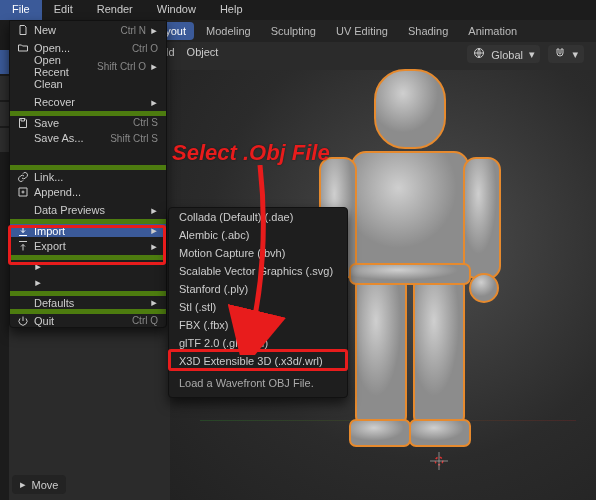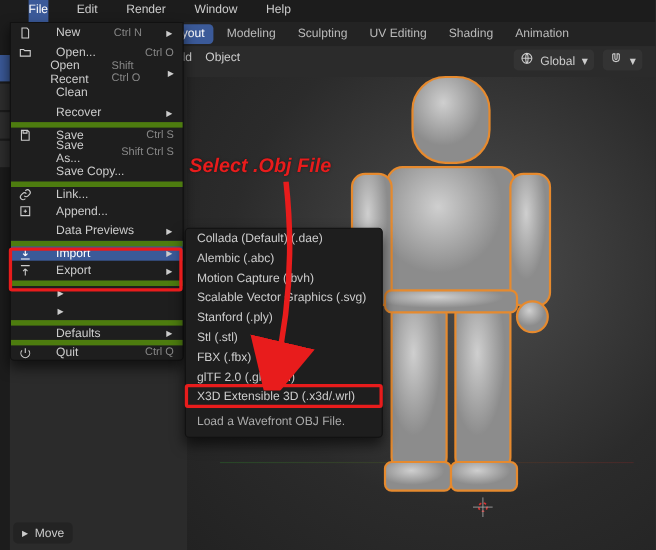--- a/index.html
+++ b/index.html
@@ -1,49 +1,49 @@
 <!DOCTYPE html>
 <html><head>
 <meta charset="utf-8">
 <style>
   * { margin: 0; padding: 0; box-sizing: border-box; font-family: -apple-system, BlinkMacSystemFont, "Segoe UI", sans-serif; }
   body { width: 596px; height: 500px; background: #2b2b2b; overflow: hidden; position: relative; }
 
   .top-menu { display: flex; background: #1c1c1c; height: 20px; font-size: 11px; color: #ccc; }
-  .top-menu-item { padding: 3px 0; cursor: pointer; margin-left: 26px; }
+  .top-menu-item { padding: 3px 12px; cursor: pointer; }
   .top-menu-item.active { background: #3b5a99; color: #fff; }
 
   .tab-row { display: flex; align-items: center; background: #232323; height: 22px; padding-left: 145px; gap: 4px; font-size: 11px; }
   .tab { padding: 3px 8px; color: #bbb; border-radius: 4px; }
   .tab.active { background: #3b5a99; color: #fff; }
 
   .toolbar { display: flex; justify-content: flex-end; align-items: center; height: 24px; padding: 0 12px 0 0; gap: 8px; font-size: 11px; color: #ccc; background: #2b2b2b; }
   .tb-group { display: flex; align-items: flex-end; gap: 6px; background: #333; padding: 2px 6px; border-radius: 4px; }
   .tb-icon { width: 12px; height: 12px; }
 
   .viewport-left { position: absolute; left: 0; top: 20px; width: 9px; height: 480px; background: #1c1c1c; display: flex; flex-direction: column; gap: 2px; padding-top: 30px; }
   .vp-left-btn { width: 9px; height: 24px; background: #2e2e2e; }
   .vp-left-btn.sel { background: #3b5a99; }
 
   .file-menu { position: absolute; left: 9px; top: 20px; width: 158px; background: #1e1e1e; color: #ccc; font-size: 11px; border: 1px solid #111; border-radius: 0 0 4px 4px; box-shadow: 0 6px 12px rgba(0,0,0,0.6); }
-  .file-item { display: flex; align-items: center; padding: 3px 8px 3px 6px; height: 18px; gap: 21px; cursor: pointer; }
+  .file-item { display: flex; align-items: center; padding: 3px 8px 3px 6px; height: 18px; gap: 4px; cursor: pointer; }
   .file-item.sep { border-top: 5px solid #4d7c0f; }
   .file-item.highlight { background: #3b5a99; color: #fff; }
   .fi-icon { width: 14px; height: 14px; display: inline-flex; align-items: center; justify-content: center; }
   .fi-label { flex: 1; }
   .fi-sc { color: #888; font-size: 10px; }
   .fi-arrow { width: 8px; text-align: center; color: #ccc; }
 
   .submenu { position: absolute; left: 168px; top: 207px; width: 180px; background: #1e1e1e; color: #ccc; font-size: 11px; border: 1px solid #111; border-radius: 4px; box-shadow: 0 6px 12px rgba(0,0,0,0.6); }
   .sub-item { padding: 3px 10px; height: 18px; line-height: 12px; cursor: pointer; }
   .sub-item.highlight { background: #3b5a99; color: #fff; }
   .sub-status { padding: 6px 10px 8px; color: #aaa; border-top: 1px solid #333; }
 
   .red-box { position: absolute; border: 3px solid #e81c1c; border-radius: 3px; pointer-events: none; }
-  .red-text { position: absolute; color: #e81c1c; font-weight: bold; font-style: italic; font-size: 18px; pointer-events: none; text-shadow: 0 0 2px rgba(0,0,0,0.5); text-align: right; }
+  .red-text { position: absolute; color: #e81c1c; font-weight: bold; font-style: italic; font-size: 22px; pointer-events: none; text-shadow: 0 0 2px rgba(0,0,0,0.5); text-align: right; }
 
   .arrow-svg { position: absolute; pointer-events: none; }
 
   .viewport-menu { position: absolute; left: 155px; top: 46px; display: flex; gap: 12px; font-size: 11px; color: #ccc; }
   .bottom-bar { position: absolute; left: 12px; bottom: 6px; display: flex; align-items: center; gap: 6px; font-size: 11px; color: #ccc; background: #232323; padding: 3px 8px; border-radius: 4px; }
 
   
   .figure-area { position: absolute; left: 170px; top: 70px; right: 0; bottom: 0; background: radial-gradient(circle at 60% 40%, #4e4e4e 0%, #2b2b2b 60%, #222 100%); }
   .floor-line { position: absolute; left: 200px; right: 20px; top: 420px; height: 1px; background: linear-gradient(to right, rgba(40,90,40,0.6), rgba(90,40,40,0.6)); }
   .figure-svg { position: absolute; left: 280px; top: 60px; }
@@ -177,21 +177,20 @@
     <span class="fi-label">Save</span>
     <span class="fi-sc">Ctrl S</span>
   </div>
   <div class="file-item">
     <span class="fi-icon"></span>
       <span class="fi-label">Save As...</span>
     <span class="fi-sc">Shift Ctrl S</span>
   </div>
   <div class="file-item">
     <span class="fi-icon"></span>
-      <span class="fi-label">Save Copy...</span>
   </div>
   <div class="file-item sep">
     <span class="fi-icon">
         <svg width="12" height="12" viewBox="0 0 24 24" fill="none" stroke="#ccc" stroke-width="2">
           <path d="M10 14a5 5 0 007 0l3-3a5 5 0 00-7-7l-1 1M14 10a5 5 0 00-7 0l-3 3a5 5 0 007 7l1-1"></path>
         </svg>
       </span>
     <span class="fi-label">Link...</span>
   </div>
   <div class="file-item">

